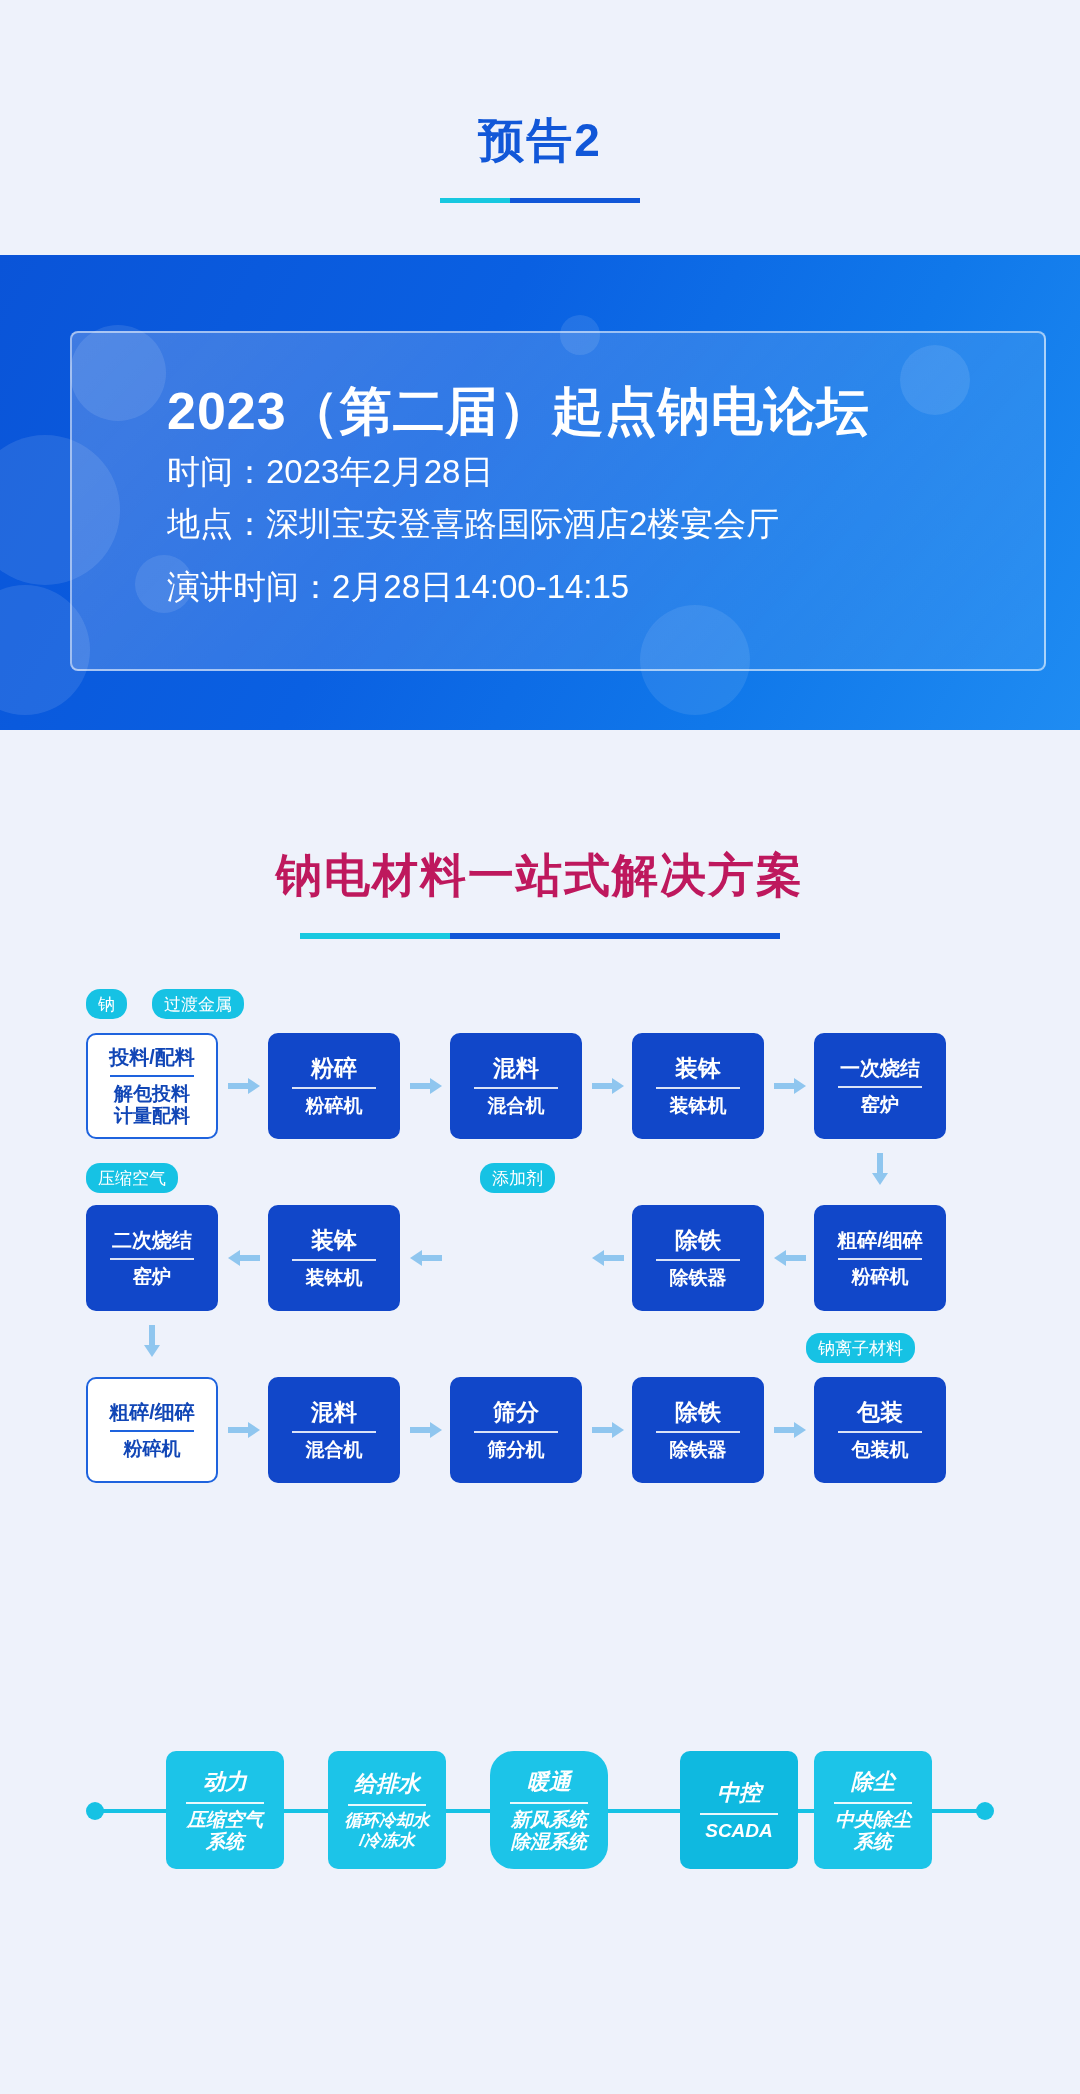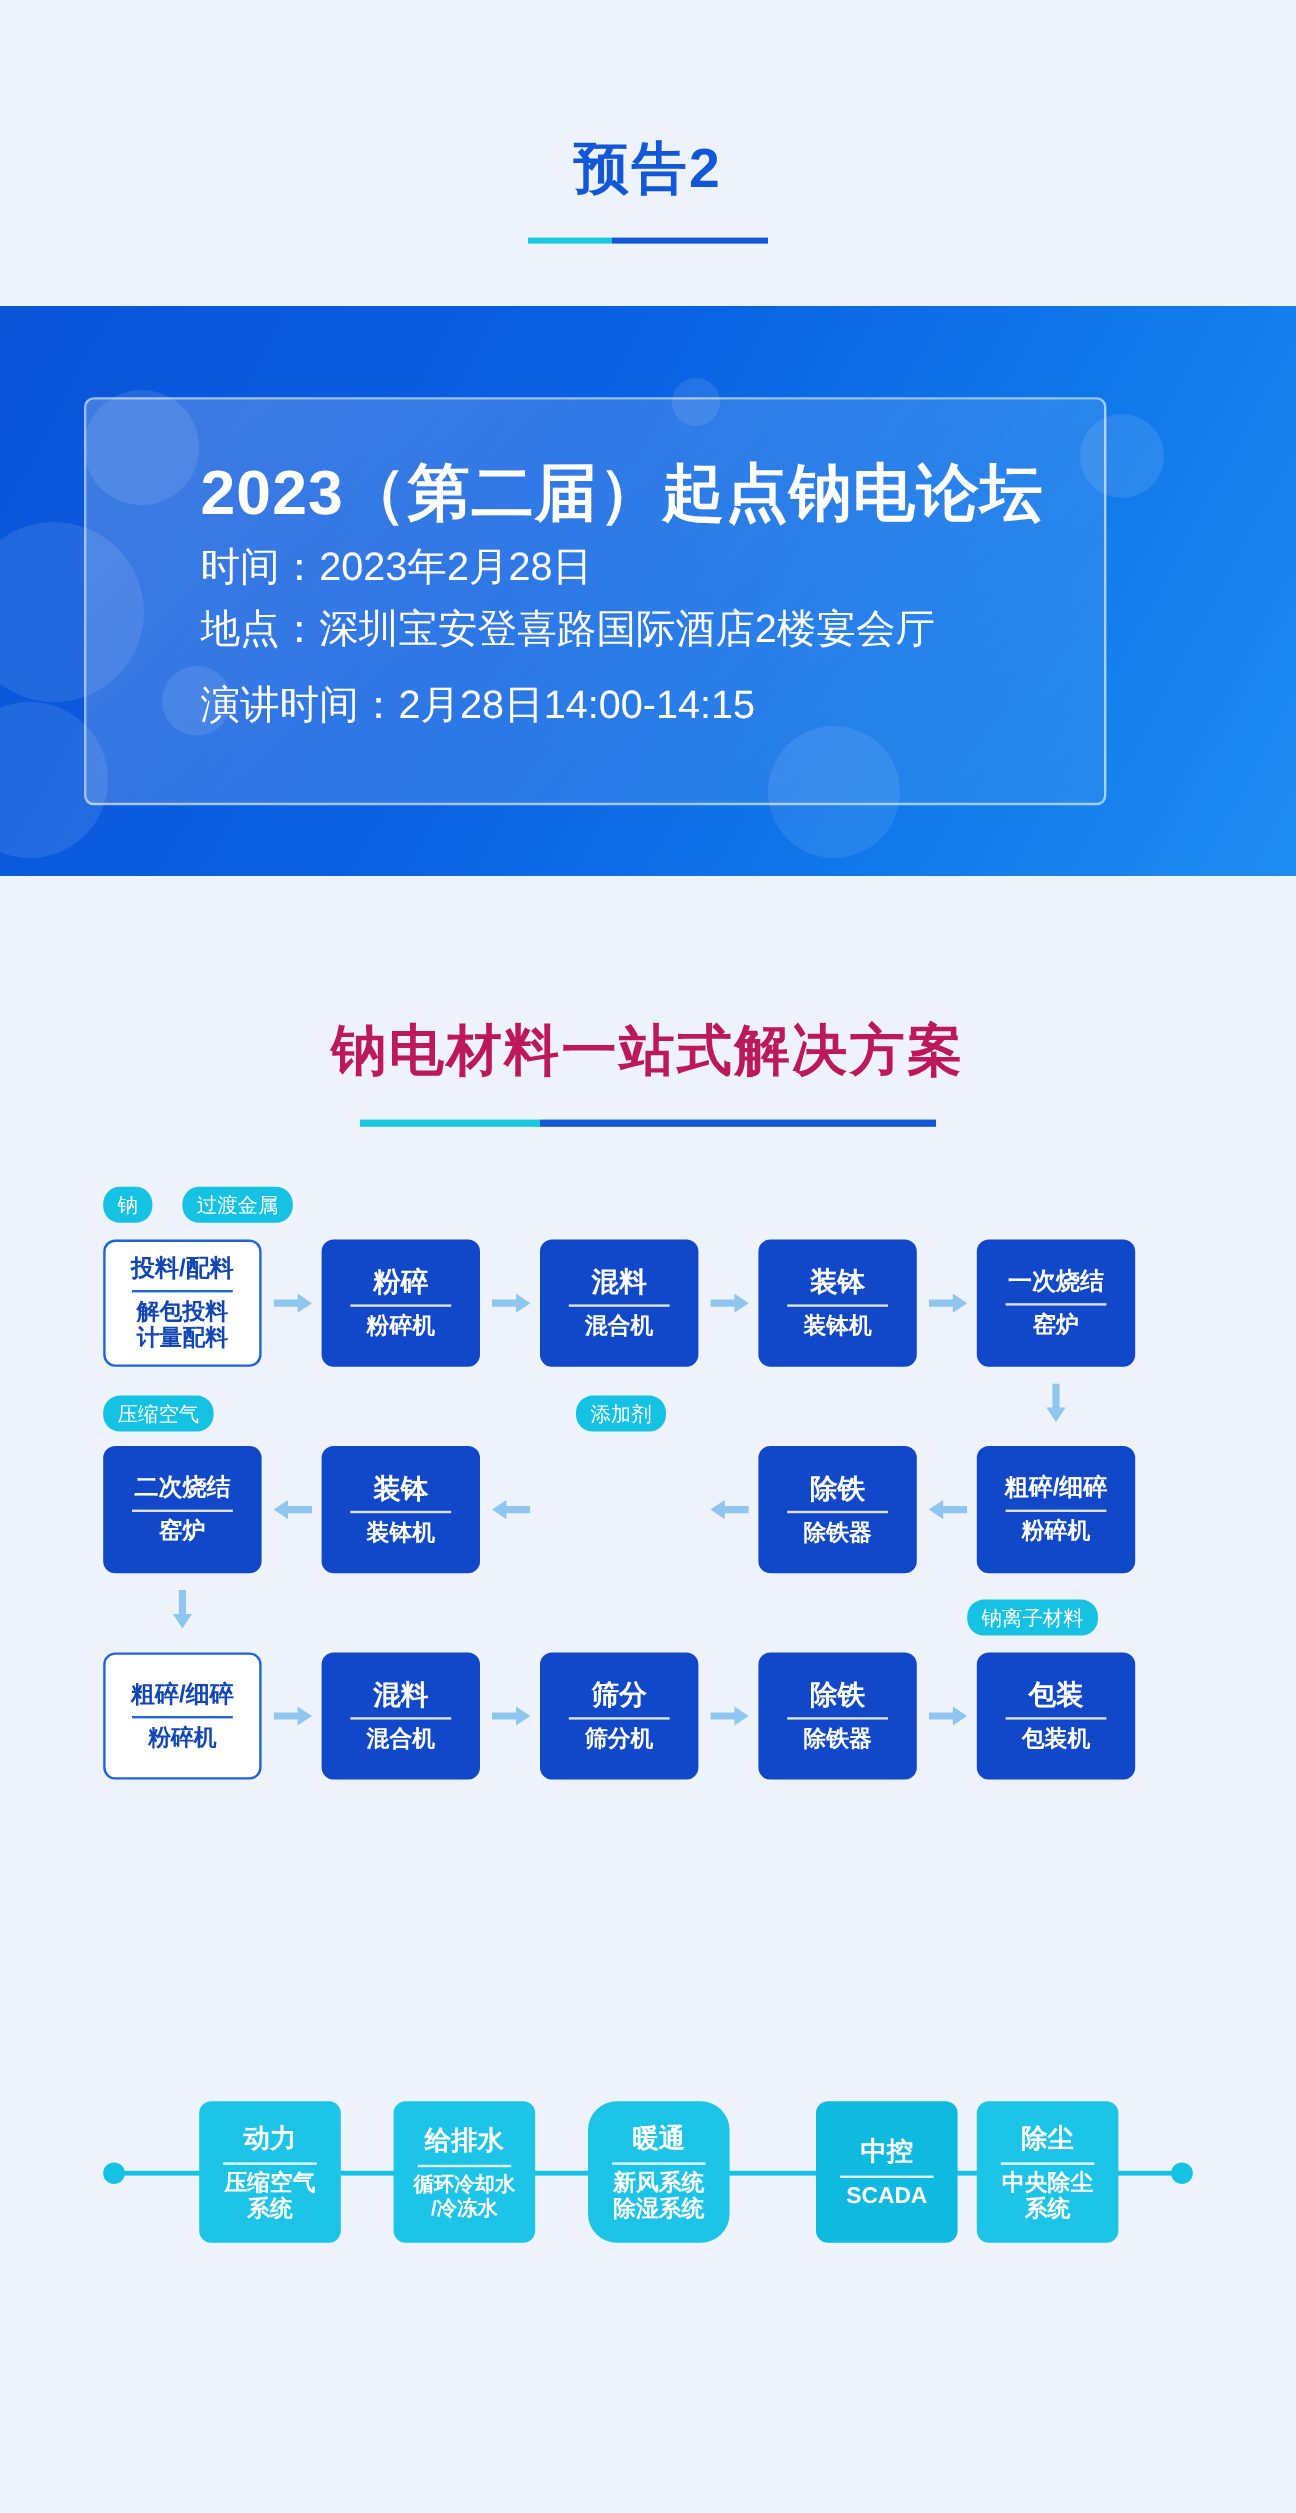--- a/index.html
+++ b/index.html
@@ -31,21 +31,21 @@
   .bub{position:absolute;border-radius:50%;background:rgba(255,255,255,0.10);}
   .b1{width:150px;height:150px;left:-30px;top:180px;}
   .b2{width:96px;height:96px;left:70px;top:70px;}
   .b3{width:58px;height:58px;left:135px;top:300px;}
   .b4{width:110px;height:110px;left:640px;top:350px;background:rgba(255,255,255,0.09);}
   .b5{width:70px;height:70px;left:900px;top:90px;}
   .b6{width:40px;height:40px;left:560px;top:60px;}
   .b7{width:130px;height:130px;left:-40px;top:330px;}
 
   .card{
-    position:absolute;left:70px;top:76px;width:852px;height:340px;
+    position:absolute;left:70px;top:76px;width:976px;height:340px;
     border:2px solid rgba(255,255,255,0.55);
     border-radius:8px;
     background:linear-gradient(135deg,rgba(255,255,255,0.22),rgba(255,255,255,0.06));
     box-sizing:border-box;
     padding:50px 0 0 95px;
     color:#ffffff;
   }
   .card h1{
     margin:0;font-size:52px;font-weight:bold;letter-spacing:1px;line-height:1.1;
   }
@@ -85,21 +85,21 @@
   .node .t.small2{font-size:20px;}
 
   .arrow-r{
     position:absolute;width:32px;height:16px;
   }
   .arrow-r svg,.arrow-d svg,.arrow-l svg{display:block;}
   .arrow-d{position:absolute;width:16px;height:32px;}
   .arrow-l{position:absolute;width:32px;height:16px;}
 
   
-  .utilbar{position:relative;width:894px;height:170px;margin-top:6px;}
+  .utilbar{position:relative;width:894px;height:170px;margin-top:6px;font-style:italic;}
   .util-line{
     position:absolute;left:94px;top:126px;width:892px;height:4px;background:#16c2e4;
   }
   .util-dot{
     position:absolute;top:119px;width:18px;height:18px;border-radius:50%;background:#16c2e4;
   }
   .ubox{
     position:absolute;width:118px;height:118px;border-radius:10px;
     background:#1cc4e8;color:#ffffff;
     display:flex;flex-direction:column;align-items:center;justify-content:center;

